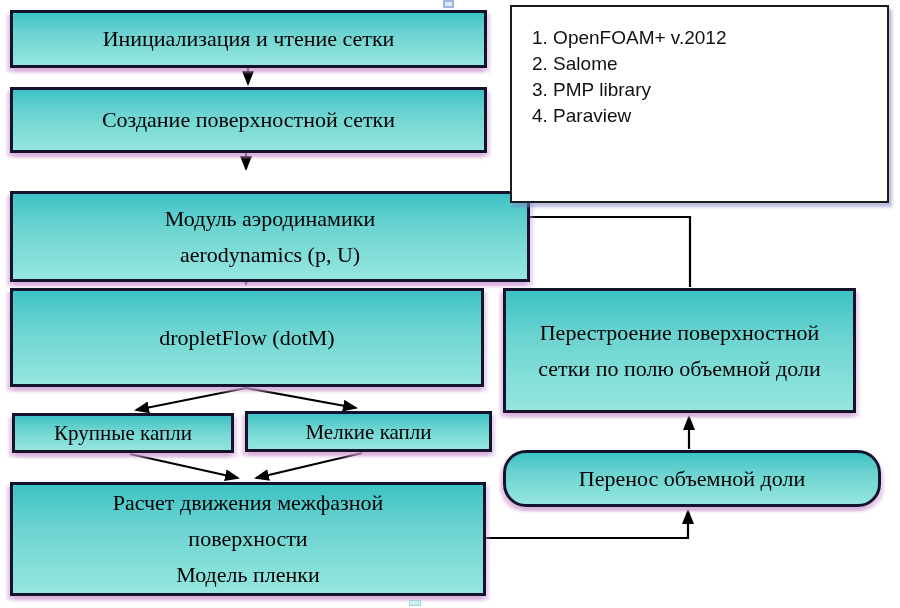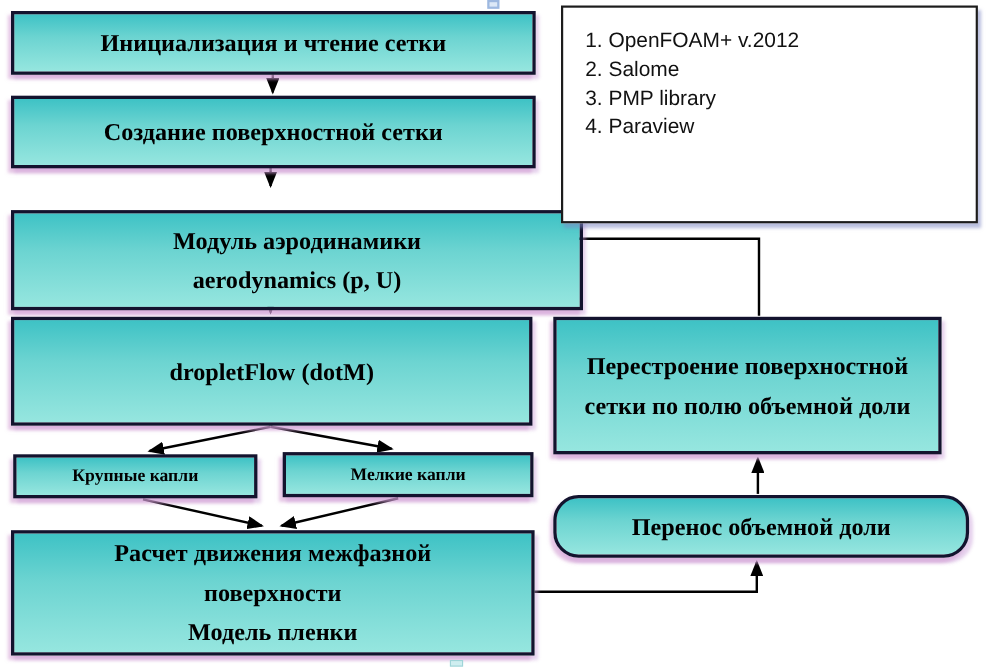--- a/index.html
+++ b/index.html
@@ -25,38 +25,38 @@
     position: absolute;
     box-sizing: border-box;
     background: linear-gradient(180deg, #3ec2c5 0%, #6cd4d1 40%, #96e6df 100%);
     border: 3px solid #13132e;
     display: flex;
     flex-direction: column;
     align-items: center;
     justify-content: center;
     text-align: center;
     font-family: "Liberation Serif", "DejaVu Serif", serif;
-    font-weight: bold;
+    font-weight: normal;
     color: #000000;
     box-shadow: -3px 4px 3px rgba(208, 152, 208, 0.55), 3px 4px 3px rgba(200, 155, 215, 0.45);
   }
   .tealbox .line {
     display: block;
     line-height: 36px;
     white-space: nowrap;
   }
   .fs-large { font-size: 22px; }
-  .fs-small { font-size: 16px; }
+  .fs-small { font-size: 21px; }
 
   #box-init            { left: 10px;  top: 10px;  width: 477px; height: 58px;  }
   #box-surface         { left: 10px;  top: 87px;  width: 477px; height: 66px;  }
   #box-aero            { left: 10px;  top: 191px; width: 520px; height: 91px;  }
   #box-droplet         { left: 10px;  top: 288px; width: 474px; height: 99px;  }
   #box-large-drops     { left: 12px;  top: 413px; width: 222px; height: 40px;  }
-  #box-small-drops     { left: 257px; top: 411px; width: 228px; height: 41px;  }
+  #box-small-drops     { left: 245px; top: 411px; width: 247px; height: 41px;  }
   #box-interface       { left: 10px;  top: 482px; width: 476px; height: 114px; }
   #box-rebuild         { left: 503px; top: 288px; width: 353px; height: 125px; }
   #box-transfer        { left: 503px; top: 450px; width: 378px; height: 57px; border-radius: 23px;  }
 
   #tech-panel {
     position: absolute;
     left: 510px; top: 5px;
     width: 379px; height: 198px;
     box-sizing: border-box;
     background: #ffffff;

